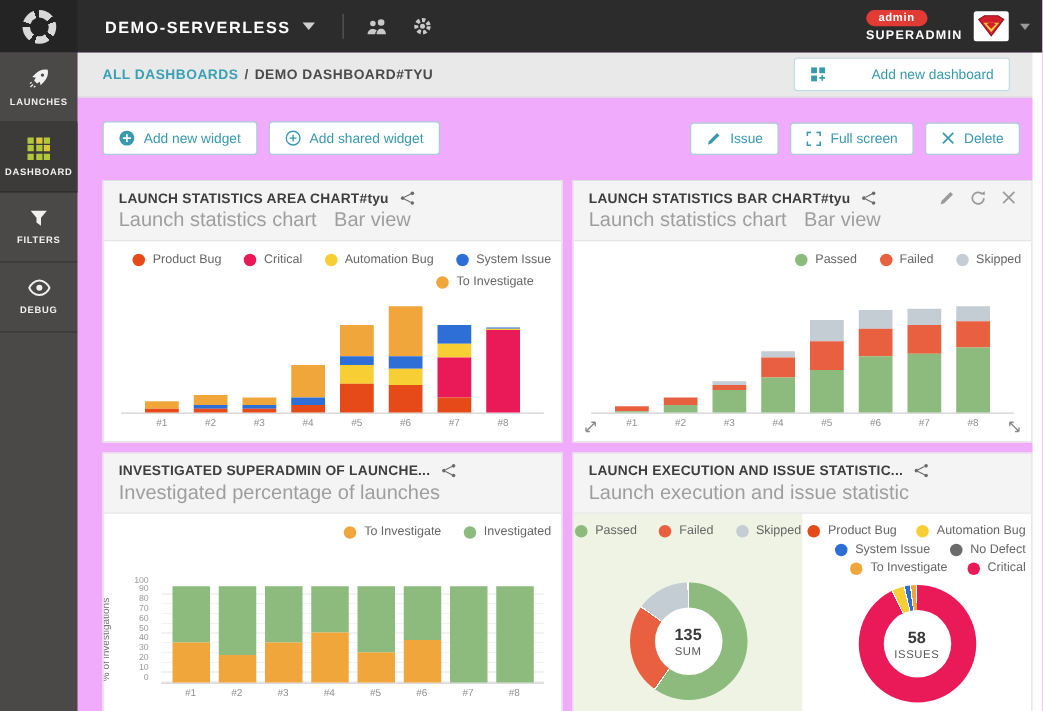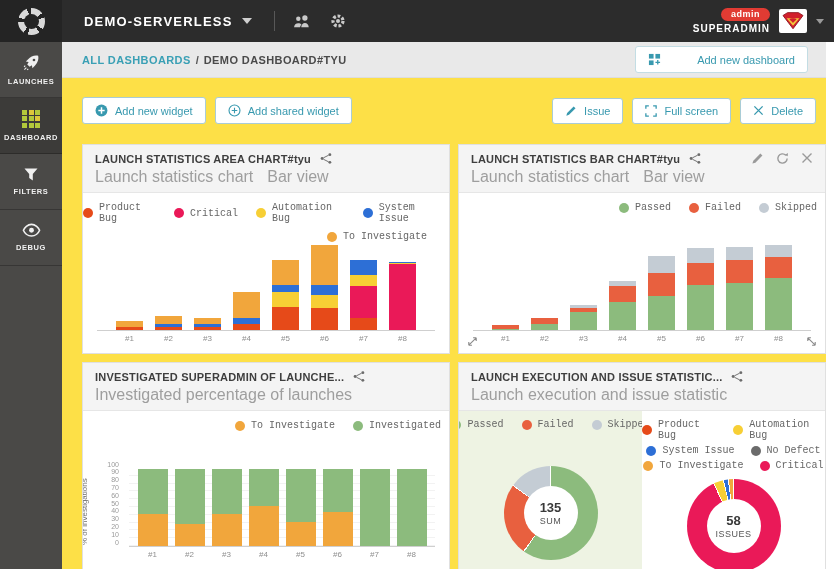--- a/index.html
+++ b/index.html
@@ -1,32 +1,32 @@
 <!DOCTYPE html>
 <html><head>
 <meta charset="utf-8">
 <style>
   * { margin:0; padding:0; box-sizing:border-box; }
   html,body { width:834px; height:569px; overflow:hidden; }
   body { font-family:"Liberation Sans", sans-serif; background:#e9e9e9; }
-  .app { position:relative; width:834px; height:569px; overflow:hidden; background:#fde047; }
+  .app { position:relative; width:834px; height:569px; overflow:hidden; background:#f0abfc; }
 
   
   .topbar { position:absolute; top:0; left:0; right:0; height:42px; background:#2c2c2c; display:flex; align-items:center; z-index:30; }
   .logo-box { width:62px; height:42px; background:#242424; display:flex; align-items:center; justify-content:center; }
   .logo { position:relative; width:27px; height:27px; border-radius:50%;
     background:conic-gradient(#d9d9d9 0 52deg, transparent 52deg 72deg, #d9d9d9 72deg 124deg, transparent 124deg 144deg, #d9d9d9 144deg 196deg, transparent 196deg 216deg, #d9d9d9 216deg 268deg, transparent 268deg 288deg, #d9d9d9 288deg 340deg, transparent 340deg 360deg); }
   .logo::after { content:""; position:absolute; left:6px; top:6px; width:15px; height:15px; border-radius:50%; background:#242424; }
   .project-sel { display:flex; align-items:center; gap:9px; margin-left:22px; cursor:pointer; }
   .project-name { color:#fff; font-size:13px; font-weight:bold; letter-spacing:1.2px; }
   .tri-down { width:0; height:0; border-left:5px solid transparent; border-right:5px solid transparent; border-top:6px solid #cfcfcf; }
   .topbar-divider { width:1px; height:20px; background:#585858; margin:0 18px 0 22px; }
   .topbar-icon { color:#c9c9c9; margin-right:20px; display:flex; cursor:pointer; }
   .topbar-right { margin-left:auto; display:flex; align-items:center; gap:9px; padding-right:10px; }
-  .user-block { display:flex; flex-direction:column; align-items:flex-end; gap:2px; }
+  .user-block { display:flex; flex-direction:column; align-items:flex-start; gap:2px; }
   .admin-badge { background:#e13b33; color:#fff; font-size:9px; font-weight:bold; padding:1px 10px 2px; border-radius:8px; letter-spacing:0.5px; }
   .username { color:#fff; font-size:10px; font-weight:bold; letter-spacing:1px; }
   .avatar { width:28px; height:24px; background:#fff; border-radius:2px; display:flex; align-items:center; justify-content:center; }
   .tri-down.small { border-left-width:4px; border-right-width:4px; border-top-width:5px; border-top-color:#9a9a9a; }
 
   
   .sidebar { position:absolute; top:42px; left:0; bottom:0; width:62px; background:#4a4947; z-index:20; }
   .side-item { height:56px; display:flex; flex-direction:column; align-items:center; justify-content:center; gap:5px; border-bottom:1px solid rgba(0,0,0,0.25); color:#e6e6e6; cursor:pointer; }
   .side-item.active { background:#3c3b39; }
   .side-label { font-size:7.5px; font-weight:bold; letter-spacing:0.6px; color:#f0f0f0; }
@@ -57,21 +57,21 @@
   .share-ic { color:#6b6b6b; margin-left:9px; display:flex; flex:none; }
   .w-actions { margin-left:auto; display:flex; gap:12px; color:#9a9a9a; }
   .w-actions span { display:flex; cursor:pointer; }
   .w-sub-row { margin-top:3px; display:flex; gap:14px; font-size:16px; color:#9e9e9e; }
   .w-body { flex:1; position:relative; }
 
   
   .legend { display:flex; flex-direction:column; gap:7px; padding-top:9px; }
   .legend.right-align { align-items:flex-end; padding-right:8px; }
   .legend.right-align .legend-row:nth-child(2) { padding-right:14px; }
-  .legend-row { display:flex; gap:18px; justify-content:center;font-family:Liberation Mono, monospace; }
+  .legend-row { display:flex; gap:18px; justify-content:flex-end; }
   .legend-item { display:inline-flex; align-items:center; gap:6px; cursor:pointer; }
   .legend-item .dot { width:10px; height:10px; border-radius:50%; flex:none; }
   .legend-item span:last-child { font-size:10px; color:#666; }
   .pad-r24 { padding-right:24px; }
 
   
   .chart { position:absolute; left:14px; right:14px; bottom:10px; --bw:27px; --gap:12px; --ph:92px; }
   .chart .plot { display:flex; gap:var(--gap); justify-content:center; align-items:flex-end; height:var(--ph); border-bottom:1px solid #cfcfcf; }
   .chart .stackwrap { width:var(--bw); height:100%; display:flex; flex-direction:column; justify-content:flex-end; }
   .chart .seg { width:100%; }

